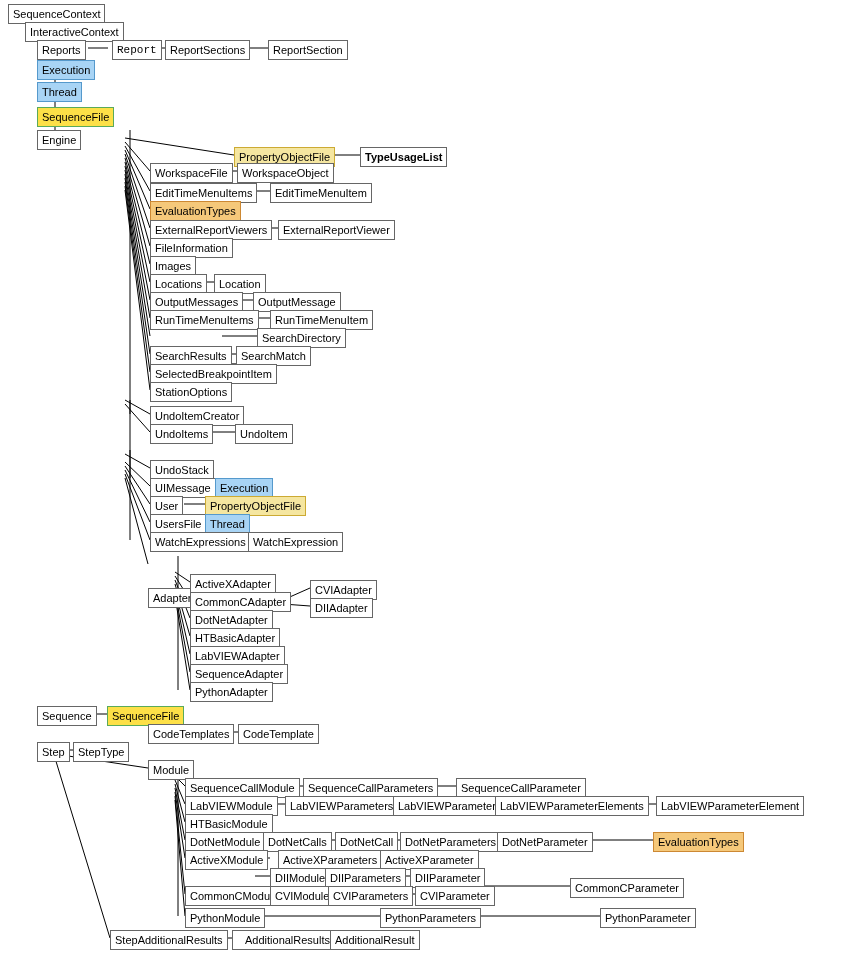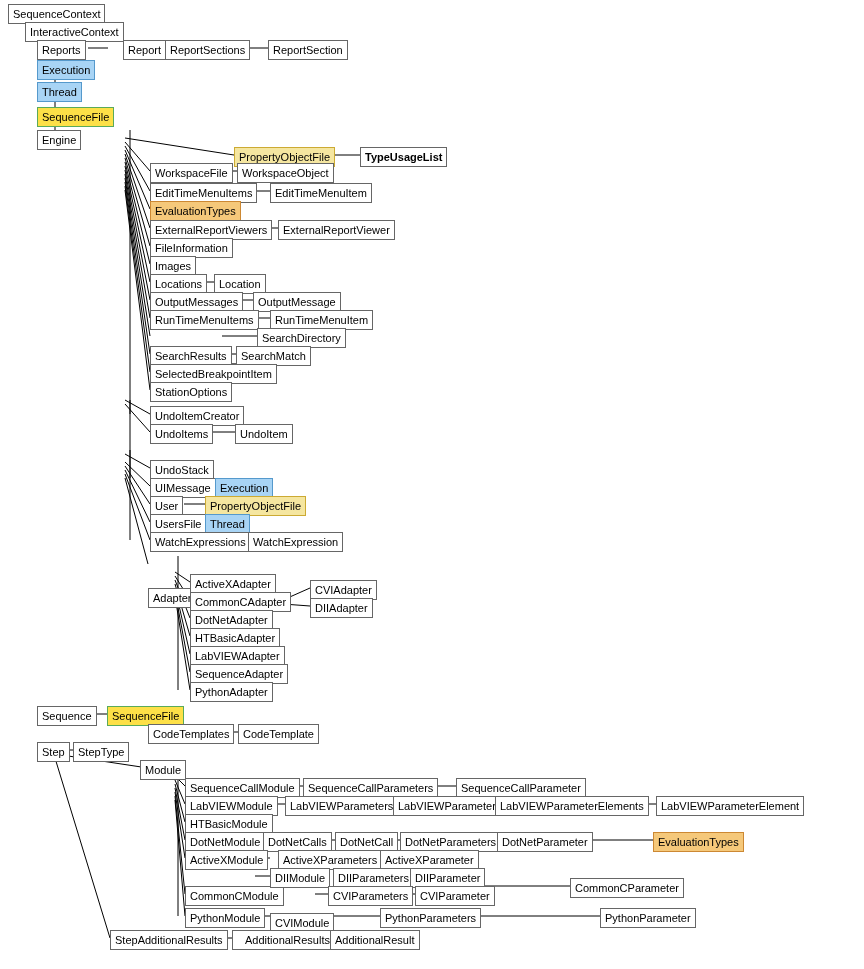--- a/index.html
+++ b/index.html
@@ -234,21 +234,21 @@
     <line x1="130" y1="450" x2="130" y2="478"></line>
 
     <line x1="178" y1="760" x2="178" y2="916"></line>
 
     <line x1="178" y1="556" x2="178" y2="690"></line>
   </svg>
 
 <div class="node " style="left: 8px; top: 4px;">SequenceContext</div>
     <div class="node " style="left: 25px; top: 22px;">InteractiveContext</div>
     <div class="node " style="left: 37px; top: 40px;">Reports</div>
-    <div class="node " style="left: 123px; top: 40px;">Report</div>
+    <div class="node " style="left: 112px; top: 40px; font-family: Liberation Mono, monospace;">Report</div>
     <div class="node " style="left: 165px; top: 40px;">ReportSections</div>
     <div class="node " style="left: 268px; top: 40px;">ReportSection</div>
     <div class="node node-blue" style="left: 37px; top: 60px;">Execution</div>
     <div class="node node-blue" style="left: 37px; top: 82px;">Thread</div>
     <div class="node node-green" style="left: 37px; top: 107px;">SequenceFile</div>
     <div class="node " style="left: 37px; top: 130px;">Engine</div>
     <div class="node node-yellow" style="left: 234px; top: 147px;">PropertyObjectFile</div>
     <div class="node " style="left: 360px; top: 147px; font-weight: bold;">TypeUsageList</div>
     <div class="node " style="left: 150px; top: 163px;">WorkspaceFile</div>
     <div class="node " style="left: 237px; top: 163px;">WorkspaceObject</div>
@@ -292,44 +292,44 @@
     <div class="node " style="left: 190px; top: 628px;">HTBasicAdapter</div>
     <div class="node " style="left: 190px; top: 646px;">LabVIEWAdapter</div>
     <div class="node " style="left: 190px; top: 664px;">SequenceAdapter</div>
     <div class="node " style="left: 190px; top: 682px;">PythonAdapter</div>
     <div class="node " style="left: 37px; top: 706px;">Sequence</div>
     <div class="node node-green" style="left: 107px; top: 706px;">SequenceFile</div>
     <div class="node " style="left: 148px; top: 724px;">CodeTemplates</div>
     <div class="node " style="left: 238px; top: 724px;">CodeTemplate</div>
     <div class="node " style="left: 37px; top: 742px;">Step</div>
     <div class="node " style="left: 73px; top: 742px;">StepType</div>
-    <div class="node " style="left: 140px; top: 760px;">Module</div>
+    <div class="node " style="left: 148px; top: 760px;">Module</div>
     <div class="node " style="left: 185px; top: 778px;">SequenceCallModule</div>
     <div class="node " style="left: 303px; top: 778px;">SequenceCallParameters</div>
     <div class="node " style="left: 456px; top: 778px;">SequenceCallParameter</div>
     <div class="node " style="left: 185px; top: 796px;">LabVIEWModule</div>
     <div class="node " style="left: 285px; top: 796px;">LabVIEWParameters</div>
     <div class="node " style="left: 393px; top: 796px;">LabVIEWParameter</div>
     <div class="node " style="left: 495px; top: 796px;">LabVIEWParameterElements</div>
     <div class="node " style="left: 656px; top: 796px;">LabVIEWParameterElement</div>
     <div class="node " style="left: 185px; top: 814px;">HTBasicModule</div>
     <div class="node " style="left: 185px; top: 832px;">DotNetModule</div>
     <div class="node " style="left: 263px; top: 832px;">DotNetCalls</div>
     <div class="node " style="left: 335px; top: 832px;">DotNetCall</div>
     <div class="node " style="left: 400px; top: 832px;">DotNetParameters</div>
     <div class="node " style="left: 497px; top: 832px;">DotNetParameter</div>
     <div class="node node-orange" style="left: 653px; top: 832px;">EvaluationTypes</div>
     <div class="node " style="left: 185px; top: 850px;">ActiveXModule</div>
     <div class="node " style="left: 278px; top: 850px;">ActiveXParameters</div>
     <div class="node " style="left: 380px; top: 850px;">ActiveXParameter</div>
     <div class="node " style="left: 185px; top: 886px;">CommonCModule</div>
     <div class="node " style="left: 270px; top: 868px;">DIIModule</div>
-    <div class="node " style="left: 325px; top: 868px; margin-left: 8px;">DIIParameters</div>
+    <div class="node " style="left: 325px; top: 868px;">DIIParameters</div>
     <div class="node " style="left: 410px; top: 868px;">DIIParameter</div>
-    <div class="node " style="left: 270px; top: 913px;">CVIModule</div>
+    <div class="node " style="left: 270px; top: 886px;">CVIModule</div>
     <div class="node " style="left: 328px; top: 886px;">CVIParameters</div>
     <div class="node " style="left: 415px; top: 886px;">CVIParameter</div>
     <div class="node " style="left: 570px; top: 878px;">CommonCParameter</div>
     <div class="node " style="left: 185px; top: 908px;">PythonModule</div>
     <div class="node " style="left: 380px; top: 908px;">PythonParameters</div>
     <div class="node " style="left: 600px; top: 908px;">PythonParameter</div>
     <div class="node " style="left: 110px; top: 930px;">StepAdditionalResults</div>
     <div class="node " style="left: 232px; top: 930px; padding-left: 12px;">AdditionalResults</div>
     <div class="node " style="left: 330px; top: 930px;">AdditionalResult</div>
   </div>

